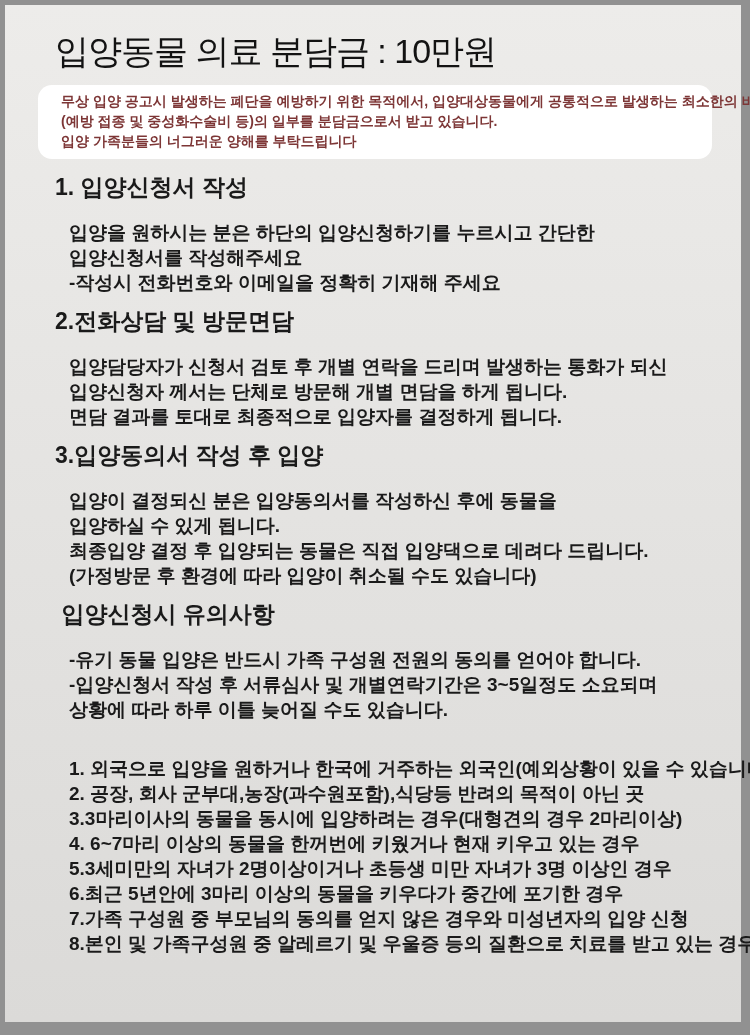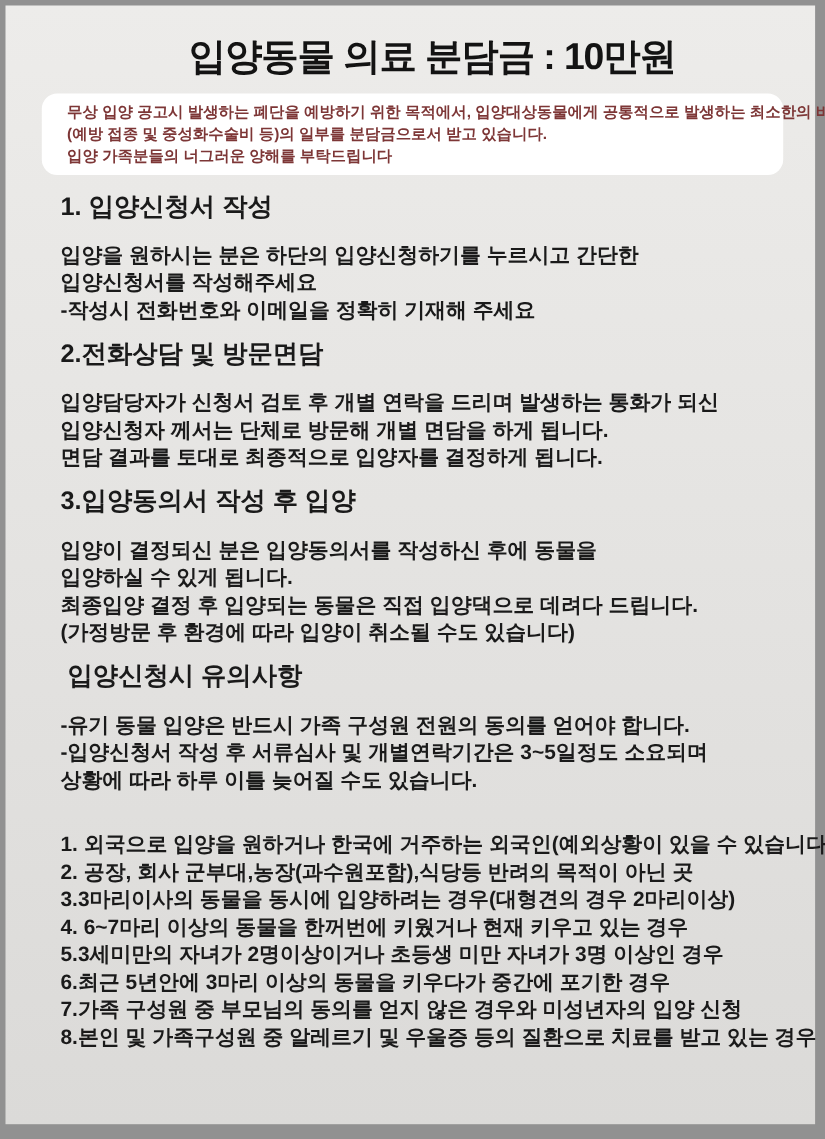--- a/index.html
+++ b/index.html
@@ -18,25 +18,24 @@
     width: 736px;
     height: 1017px;
     background: linear-gradient(#edecea, #dbdad8);
   }
   .content {
     padding: 24px 10px 0 50px;
   }
   .doc-title {
     margin: 0 0 10px 0;
     font-size: 34px;
-    font-weight: 700;
+    font-weight: 400;
     letter-spacing: -1px;
     color: #131313;
     white-space: pre;
-    text-align: center;
   }
   .notice-box {
     background: #ffffff;
     border-radius: 14px;
     width: 628px;
     margin: 0 0 16px -17px;
     padding: 6px 23px 8px 23px;
   }
   .notice-line {
     font-size: 14px;
@@ -54,20 +53,21 @@
     line-height: 25px;
     color: #1a1a1a;
     white-space: pre;
   }
   .body-line {
     font-size: 19px;
     font-weight: 700;
     line-height: 25px;
     color: #1a1a1a;
     white-space: pre;
+    margin-left: 14px;
   }
 </style>
 </head>
 <body>
 
 <div class="page">
   <div class="content">
 
     <h1 class="doc-title">입양동물 의료 분담금 : 10만원</h1>
 

